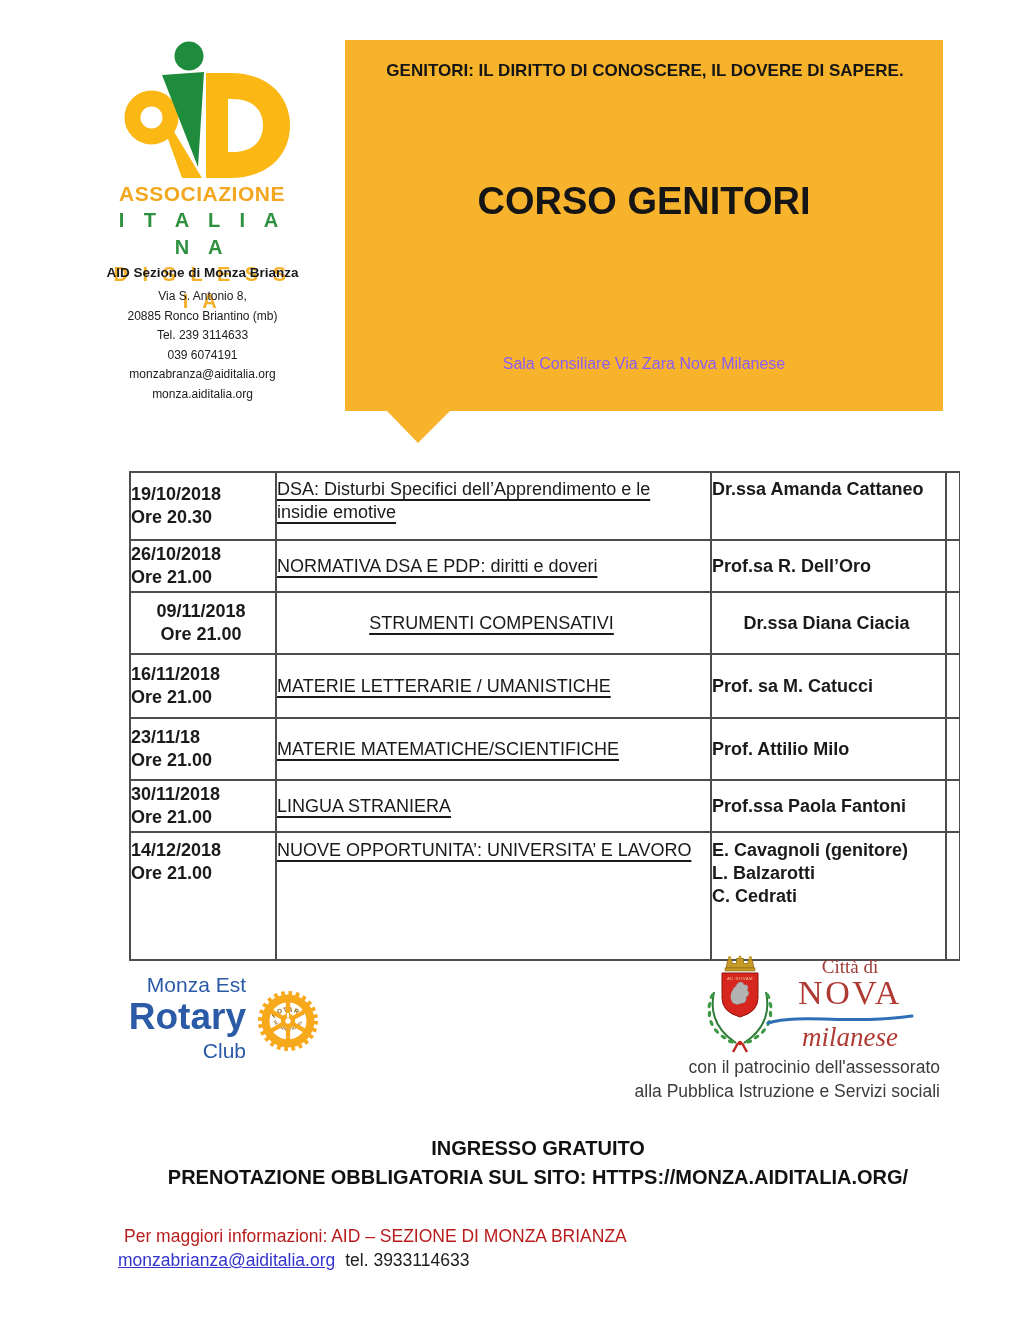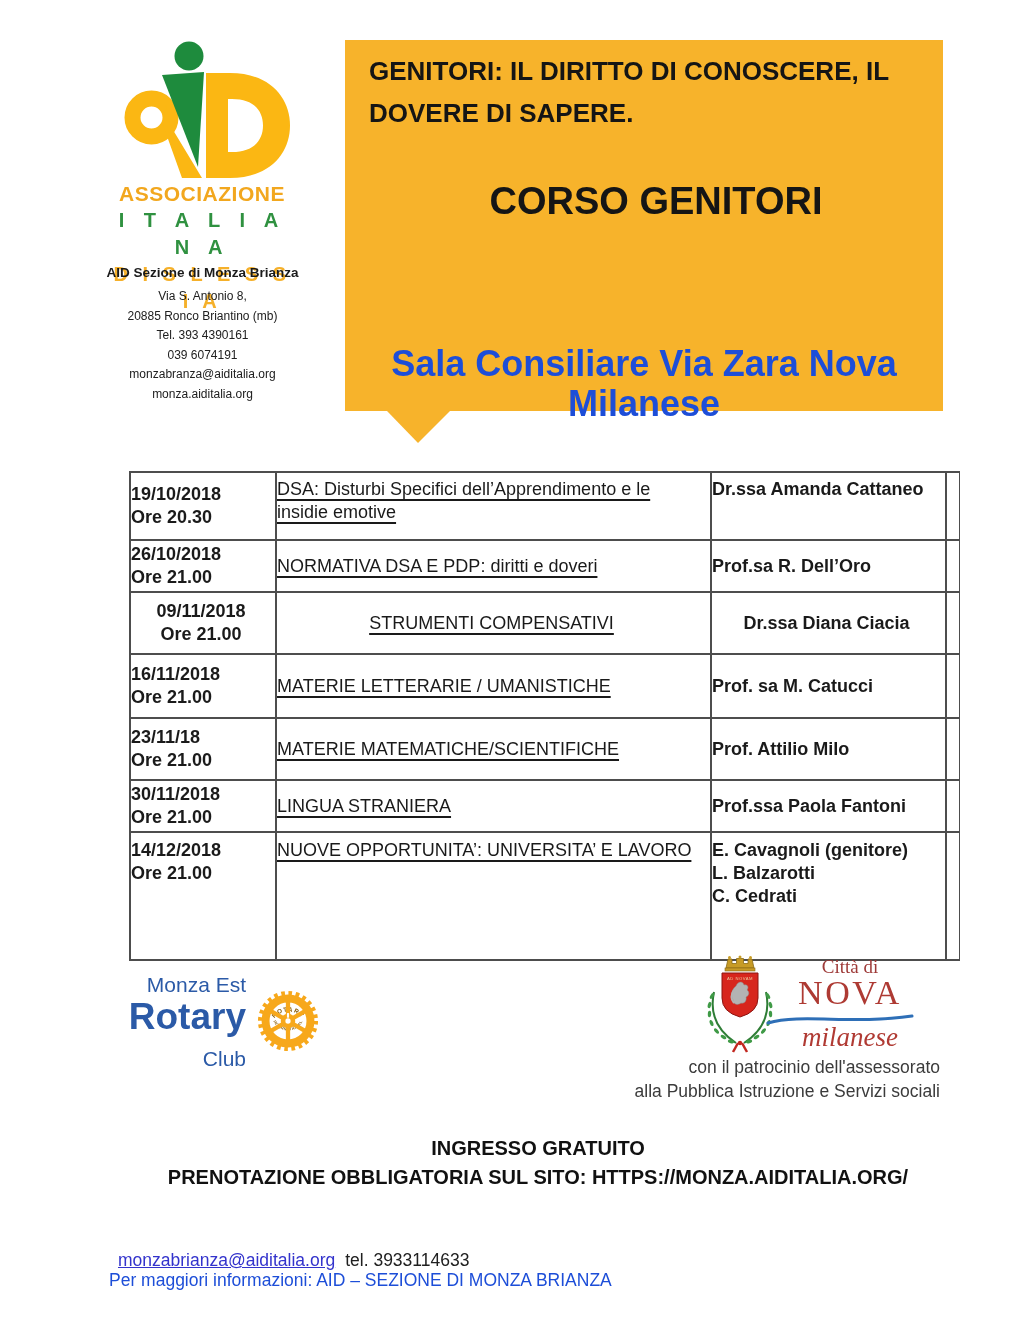--- a/index.html
+++ b/index.html
@@ -13,23 +13,23 @@
   .org-l1{color:#F2A71E;font-size:21px;letter-spacing:0.5px;}
   .org-l2{color:#2F9140;font-size:20px;letter-spacing:7px;}
   .org-l3{color:#F5B02A;font-size:20px;letter-spacing:4.5px;}
   .section-name{left:105px;top:265px;width:195px;text-align:center;font-weight:bold;font-size:13.5px;}
   .address{left:100px;top:287px;width:205px;text-align:center;font-size:12px;line-height:19.5px;color:#202020;}
 
   
   .bubble{left:345px;top:40px;width:598px;height:371px;background:#F7B32B;}
   .bubble-tail{left:387px;top:411px;width:0;height:0;
       border-left:31px solid transparent;border-right:32px solid transparent;border-top:32px solid #F7B32B;}
-  .bubble-heading{left:369px;top:50px;width:552px;font-weight:bold;font-size:26px;line-height:42px;color:#151515;}
-  .bubble-title{left:345px;top:178px;width:598px;text-align:center;font-weight:bold;font-size:38px;line-height:46px;color:#151515;margin-left:12px;}
-  .bubble-venue{left:345px;top:344px;width:598px;text-align:center;font-weight:bold;font-size:36px;line-height:40px;color:#1d4ed8;}
+  .bubble-heading{left:369px;top:50px;width:552px;font-weight:bold;font-size:17px;line-height:42px;color:#151515;text-align:center;}
+  .bubble-title{left:345px;top:178px;width:598px;text-align:center;font-weight:bold;font-size:38px;line-height:46px;color:#151515;}
+  .bubble-venue{left:345px;top:344px;width:598px;text-align:center;font-weight:normal;font-size:16px;line-height:40px;color:#8b5cf6;}
 
   
   .table-wrap{left:129px;top:471px;width:831px;overflow:hidden;}
   table.sched{border-collapse:collapse;table-layout:fixed;width:830px;}
   table.sched td{border:2px solid #4d4d4d;vertical-align:middle;font-size:18px;line-height:23px;
                  padding:2px 4px 2px 0;overflow:hidden;}
   td.c-date{padding-left:12px;font-weight:bold;margin-left:25px;}
   td.c-topic{padding-left:10px;}
   td.c-speak{padding-left:11px;font-weight:bold;white-space:nowrap;}
   td.c-cut{padding:0;}
@@ -41,34 +41,34 @@
   .sched tr:nth-child(5){height:62px;padding-left:48px;}
   .sched tr:nth-child(6){height:49px;}
   .sched tr:nth-child(7){height:128px;}
   .sched tr:first-child td.c-topic,.sched tr:first-child td.c-speak{vertical-align:top;padding-top:5px;}
   .sched tr:last-child td{vertical-align:top;padding-top:6px;}
 
   
   .rotary-text{left:110px;top:974px;width:136px;text-align:right;color:#2B5AA7;line-height:1;}
   .rotary-loc{font-size:21px;}
   .rotary-name{font-size:37px;font-weight:bold;margin-top:3px;}
-  .rotary-club{font-size:21px;margin-top:13px;}
+  .rotary-club{font-size:21px;margin-top:5px;}
   .rotary-wheel{left:255px;top:988px;width:66px;height:66px;}
   .nova-arms{left:698px;top:946px;width:84px;height:118px;}
   .nova-text{left:770px;top:956px;width:160px;text-align:center;font-family:"Liberation Serif","DejaVu Serif",serif;color:#AE3A33;}
   .nova-citta{font-size:19px;color:#9E3A38;}
   .nova-name{font-size:34px;letter-spacing:2.5px;line-height:30px;}
   .nova-wave{left:766px;top:1013px;width:148px;height:14px;}
   .nova-milanese{left:770px;top:1022px;width:160px;text-align:center;
       font-family:"Liberation Serif","DejaVu Serif",serif;font-style:italic;font-size:27px;color:#B03A33;}
   .patronage{left:498px;top:1055px;width:442px;text-align:right;font-size:17.5px;line-height:24px;color:#3b3b3b;}
 
   
   .notices{left:118px;top:1134px;width:840px;text-align:center;font-weight:bold;font-size:20px;line-height:29px;color:#111;}
-  .footer-info{left:109px;top:1224px;width:700px;font-size:17.5px;line-height:24px;color:#1d4ed8;margin-top:44px;}
+  .footer-info{left:124px;top:1224px;width:700px;font-size:17.5px;line-height:24px;color:#b91c1c;}
   .footer-contact{left:118px;top:1248px;width:700px;font-size:17.5px;line-height:24px;color:#202020;}
   a.email-link{color:#3333CC;text-decoration:underline;cursor:pointer;}
   .tel-text{margin-left:10px;}
 </style>
 </head>
 <body>
 
 <div class="page">
 
   <svg class="abs logo-art" viewBox="0 0 180 150">
@@ -84,21 +84,21 @@
     <div class="org-l1">ASSOCIAZIONE</div>
     <div class="org-l2">I T A L I A N A</div>
     <div class="org-l3">D I S L E S S I A</div>
   </div>
 
   <div class="abs section-name">AID Sezione di Monza Brianza</div>
 
   <div class="abs address">
     <div>Via S. Antonio 8,</div>
     <div>20885 Ronco Briantino (mb)</div>
-    <div>Tel. 393 4390161</div>
+    <div>Tel. 239 3114633</div>
     <div>039 6074191</div>
     <div>monzabranza@aiditalia.org</div>
     <div>monza.aiditalia.org</div>
   </div>
 
   <div class="abs bubble"></div>
   <div class="abs bubble-tail"></div>
   <div class="abs bubble-heading">GENITORI: IL DIRITTO DI CONOSCERE, IL DOVERE DI SAPERE.</div>
   <div class="abs bubble-title">CORSO GENITORI</div>
   <div class="abs bubble-venue">Sala Consiliare Via Zara Nova Milanese</div>

